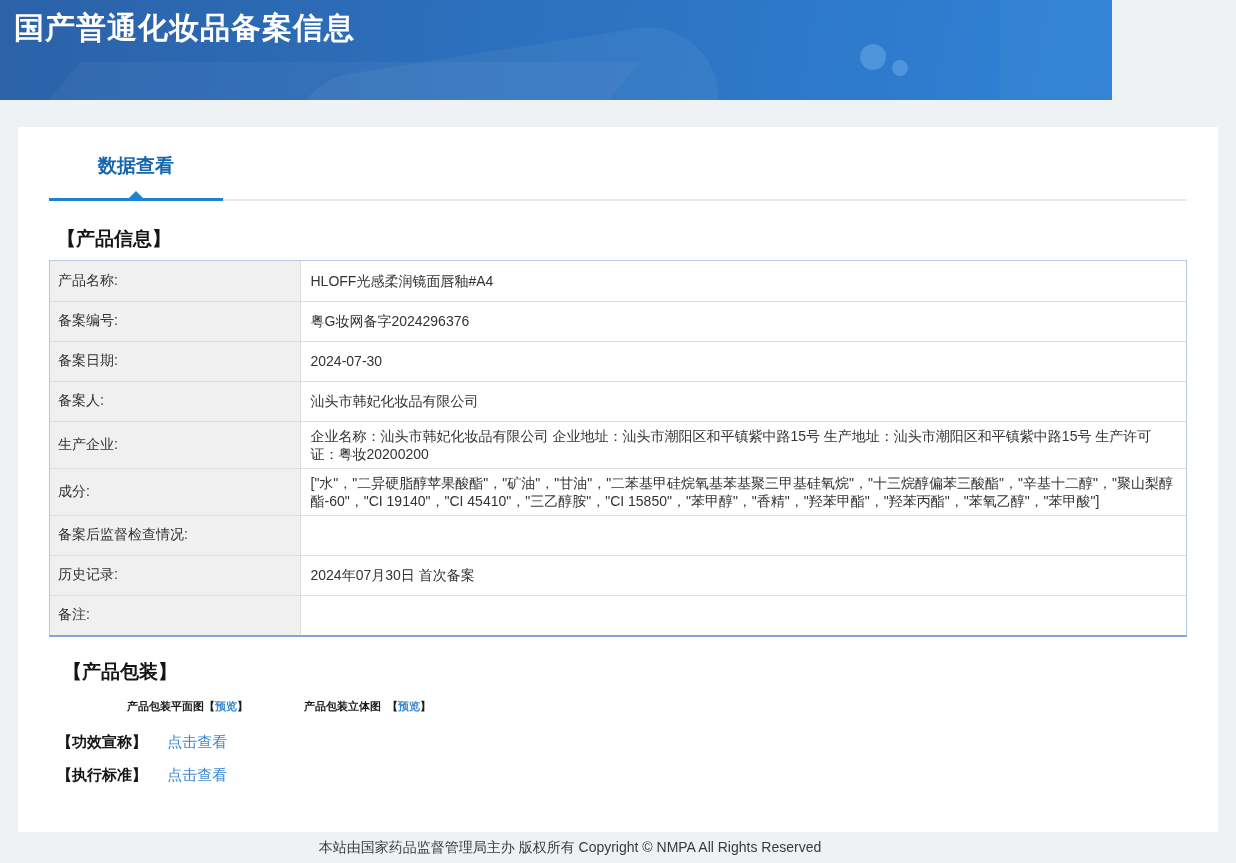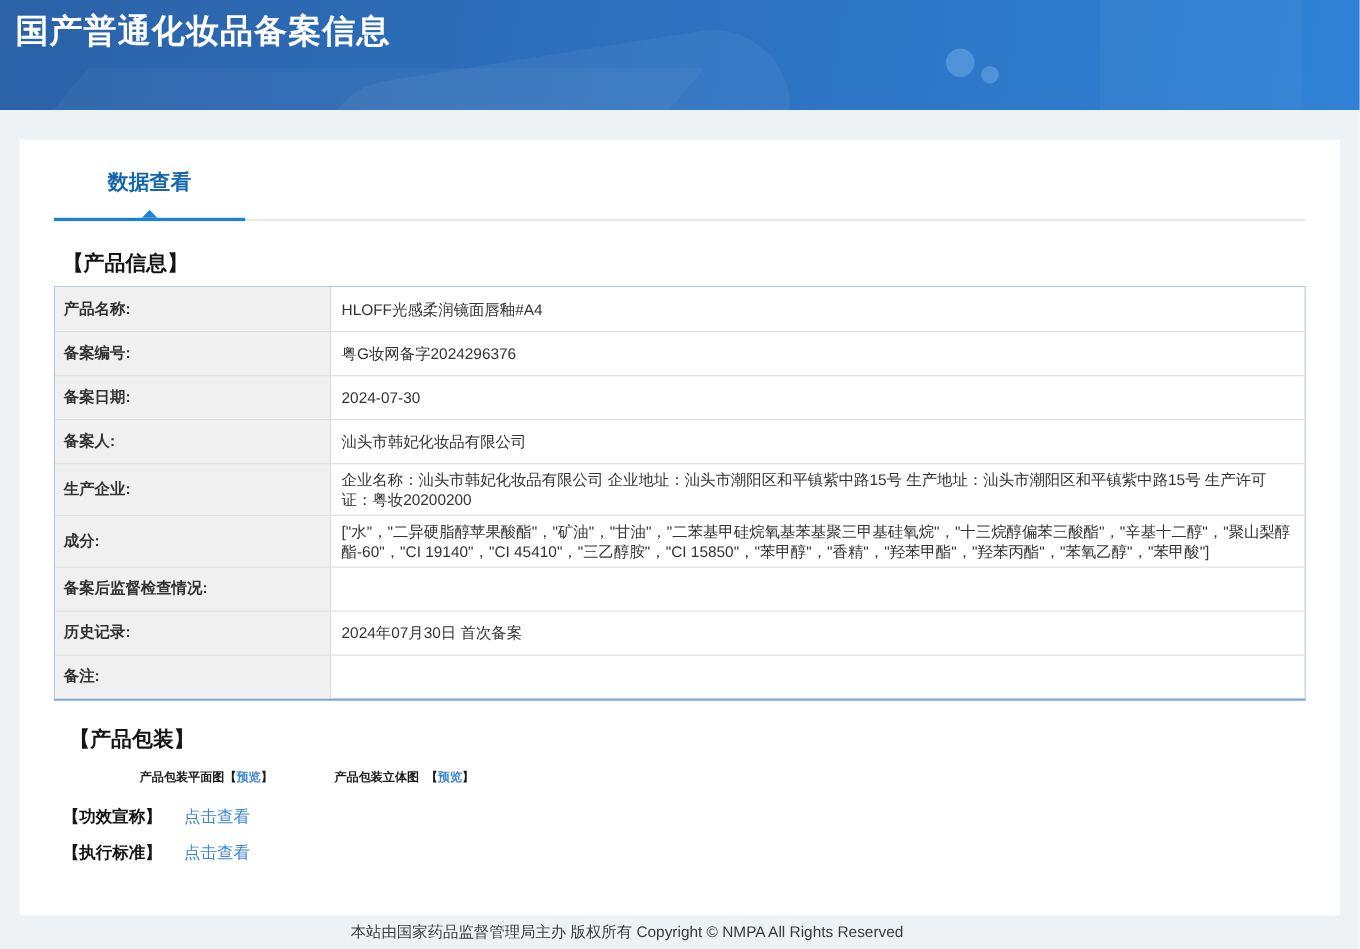--- a/index.html
+++ b/index.html
@@ -4,21 +4,21 @@
 <style>
   * { box-sizing: border-box; }
   html,body { margin:0; padding:0; }
   body {
     width:1236px; height:863px; position:relative; overflow:hidden;
     background:#eff2f5;
     font-family:"Liberation Sans","DejaVu Sans",sans-serif;
   }
   
   .header {
-    position:absolute; left:0; top:0; width:1236px; height:100px;
+    position:absolute; left:0; top:0; width:1112px; height:100px;
     background:linear-gradient(100deg,#2b62a8 0%,#2d73c2 55%,#2f82d6 100%);
     overflow:hidden;
   }
   .header .title {
     position:absolute; left:14px; top:8px; margin:0;
     color:#ffffff; font-size:30px; font-weight:bold; letter-spacing:1px;
   }
   .decor-band-1 { position:absolute; left:290px; top:50px; width:430px; height:140px;
     background:rgba(255,255,255,0.05); border-radius:70px; transform:rotate(-9deg); }
   .decor-band-2 { position:absolute; left:30px; top:62px; width:560px; height:120px;
@@ -40,21 +40,21 @@
     border-left:7px solid transparent; border-right:7px solid transparent; border-bottom:7px solid #1e82d2; }
   .tab-filler { flex:1; height:2px; background:#e9e9e9; }
   
   .section-title { margin:25px 0 0 39px; font-size:19px; font-weight:bold; color:#151515; }
   .section-title.pack { margin-top:22px;margin-left:45px; }
   
   .table-wrap { margin:8px 0 0 31px; width:1138px;
     border:1px solid #b6c9de; border-bottom:2px solid #7ea6d8; }
   table.info-table { width:100%; border-collapse:collapse; table-layout:fixed; }
   .info-table th { width:250px; background:#f0f0f0; border:1px solid #dddddd; border-left:0;
-    font-size:14px; font-weight:bold; color:#333; text-align:left;
+    font-size:14px; font-weight:normal; color:#333; text-align:left;
     padding:5px 8px; height:40px; vertical-align:middle; }
   .info-table td { border:1px solid #dddddd; border-right:0;
     font-size:14px; color:#333; padding:5px 10px; line-height:18px; vertical-align:middle;
     word-break:break-all; }
   .info-table tr:first-child th, .info-table tr:first-child td { border-top:0; }
   .info-table tr:last-child th,  .info-table tr:last-child td  { border-bottom:0; }
   
   .pack-row { margin:14px 0 0 109px; font-size:11px; color:#1a1a1a; font-weight:bold; }
   .pack-item { display:inline; }
   .pack-item.second { margin-left:53px; }

